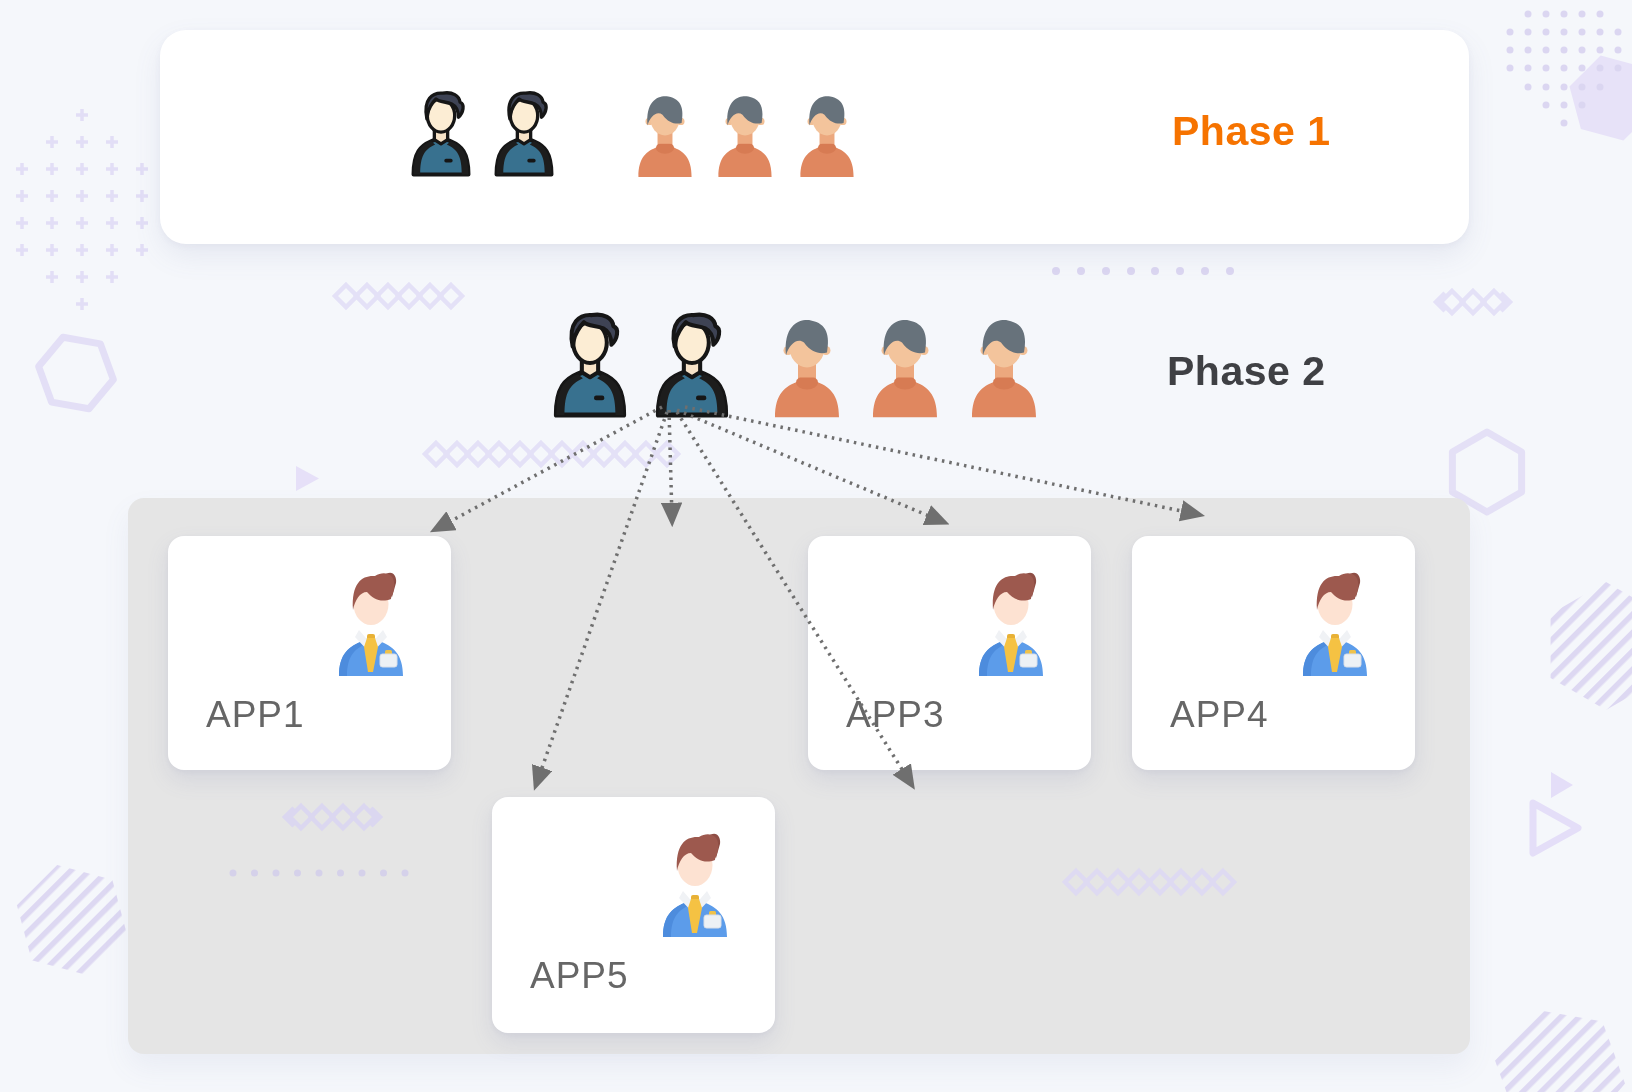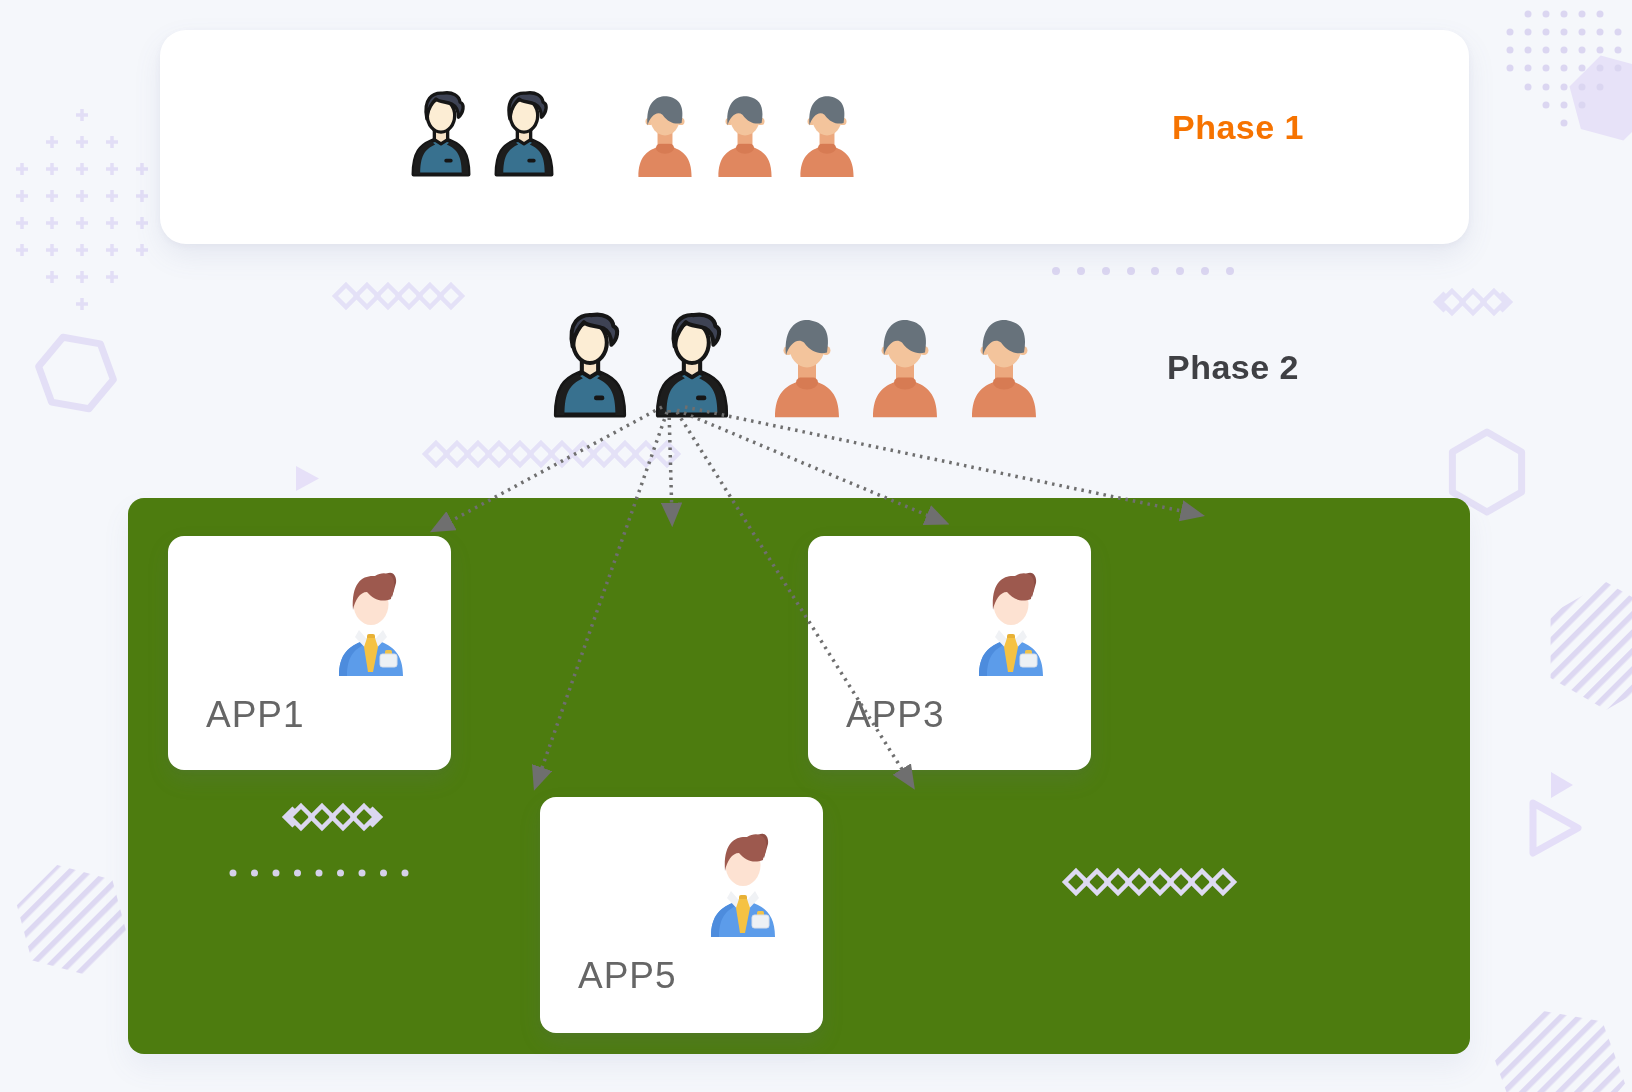--- a/index.html
+++ b/index.html
@@ -10,47 +10,47 @@
   svg{display:block;}
   .layer{position:absolute;left:0;top:0;width:1632px;height:1092px;pointer-events:none;}
   .bg-deco{z-index:0;}
   .arrows-layer{z-index:6;}
 
   .phase1-card{
     position:absolute;left:160px;top:30px;width:1309px;height:214px;
     background:#FFFFFF;border-radius:26px;z-index:1;
     box-shadow:0 12px 28px rgba(100,110,160,.10),0 2px 6px rgba(100,110,160,.06);
   }
-  .phase-label{position:absolute;font-weight:700;font-size:34px;letter-spacing:.5px;z-index:2;}
+  .phase-label{position:absolute;font-weight:700;font-size:41px;letter-spacing:.5px;z-index:2;}
   .lbl-p1{left:1172px;top:108px;color:#F67300;}
   .lbl-p2{left:1167px;top:348px;color:#3F4044;}
 
   .people-row{position:absolute;display:flex;align-items:flex-end;z-index:2;}
   .p1-row{left:410px;top:89px;}
   .p2-row{left:553px;top:310px;}
   .p1-row .dev{width:62px;height:88px;}
   .p1-row .mem{width:60px;height:88px;}
   .p2-row .dev{width:74px;height:108px;}
   .p2-row .mem{width:72px;height:107px;}
   .gap21{margin-right:21px;} .gap80{margin-right:80px;} .gap20{margin-right:20px;} .gap22{margin-right:22px;}
   .gap28{margin-right:28px;} .gap42{margin-right:42px;} .gap26{margin-right:26px;} .gap27{margin-right:27px;}
 
   .apps-container{
     position:absolute;left:128px;top:498px;width:1342px;height:556px;
-    background:#4d7c0f;border-radius:16px;z-index:1;
+    background:#e5e5e5;border-radius:16px;z-index:1;
     box-shadow:0 14px 28px rgba(100,110,160,.08);
   }
   .container-deco{position:absolute;left:0;top:0;width:1342px;height:556px;}
   .app-card{
     position:absolute;width:283px;height:234px;background:#FFFFFF;border-radius:16px;
     box-shadow:0 10px 22px rgba(100,110,160,.13),0 2px 5px rgba(100,110,160,.06);
   }
   .pos-a1{left:40px;top:38px;}   .pos-a2{left:364px;top:38px;}
   .pos-a3{left:680px;top:38px;}  .pos-a4{left:1004px;top:38px;}
-  .pos-a5{left:364px;top:299px;height:236px;margin-left:48px;} .pos-a6{left:680px;top:299px;height:236px;}
+  .pos-a5{left:364px;top:299px;height:236px;} .pos-a6{left:680px;top:299px;height:236px;}
   .app-card .appuser{position:absolute;left:165px;top:30px;width:76px;height:110px;}
   .app-label{position:absolute;left:38px;top:158px;font-size:37px;color:#666666;letter-spacing:1px;}
 </style>
 </head>
 <body>
 
 <div class="stage">
 
   <svg width="0" height="0" style="position:absolute" aria-hidden="true">
     <defs>
@@ -304,20 +304,26 @@
           <use href="#sym-appuser"></use>
         </svg>
       <div class="app-label">APP1</div>
     </div>
     <div class="app-card pos-a3">
       <svg class="appuser" viewBox="0 0 76 110">
           <use href="#sym-appuser"></use>
         </svg>
       <div class="app-label">APP3</div>
     </div>
+    <div class="app-card pos-a4">
+      <svg class="appuser" viewBox="0 0 76 110">
+          <use href="#sym-appuser"></use>
+        </svg>
+      <div class="app-label">APP4</div>
+    </div>
     <div class="app-card pos-a5">
       <svg class="appuser" viewBox="0 0 76 110">
           <use href="#sym-appuser"></use>
         </svg>
       <div class="app-label">APP5</div>
     </div>
   </div>
 
   <svg class="layer arrows-layer" viewBox="0 0 1632 1092">
     <g stroke="#6F6F6F" stroke-width="3.5" stroke-dasharray="2.5 5" fill="none">

